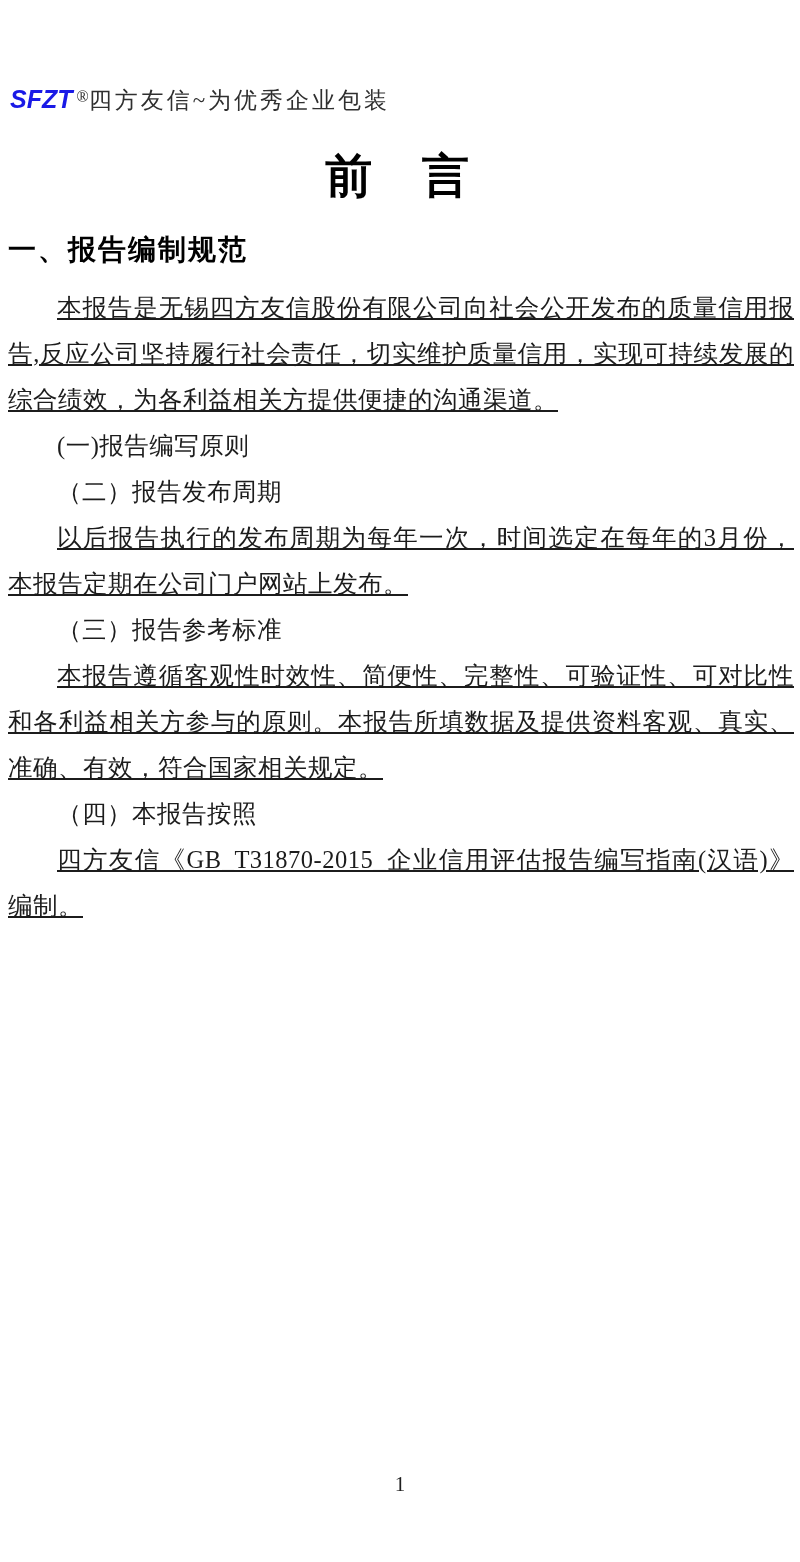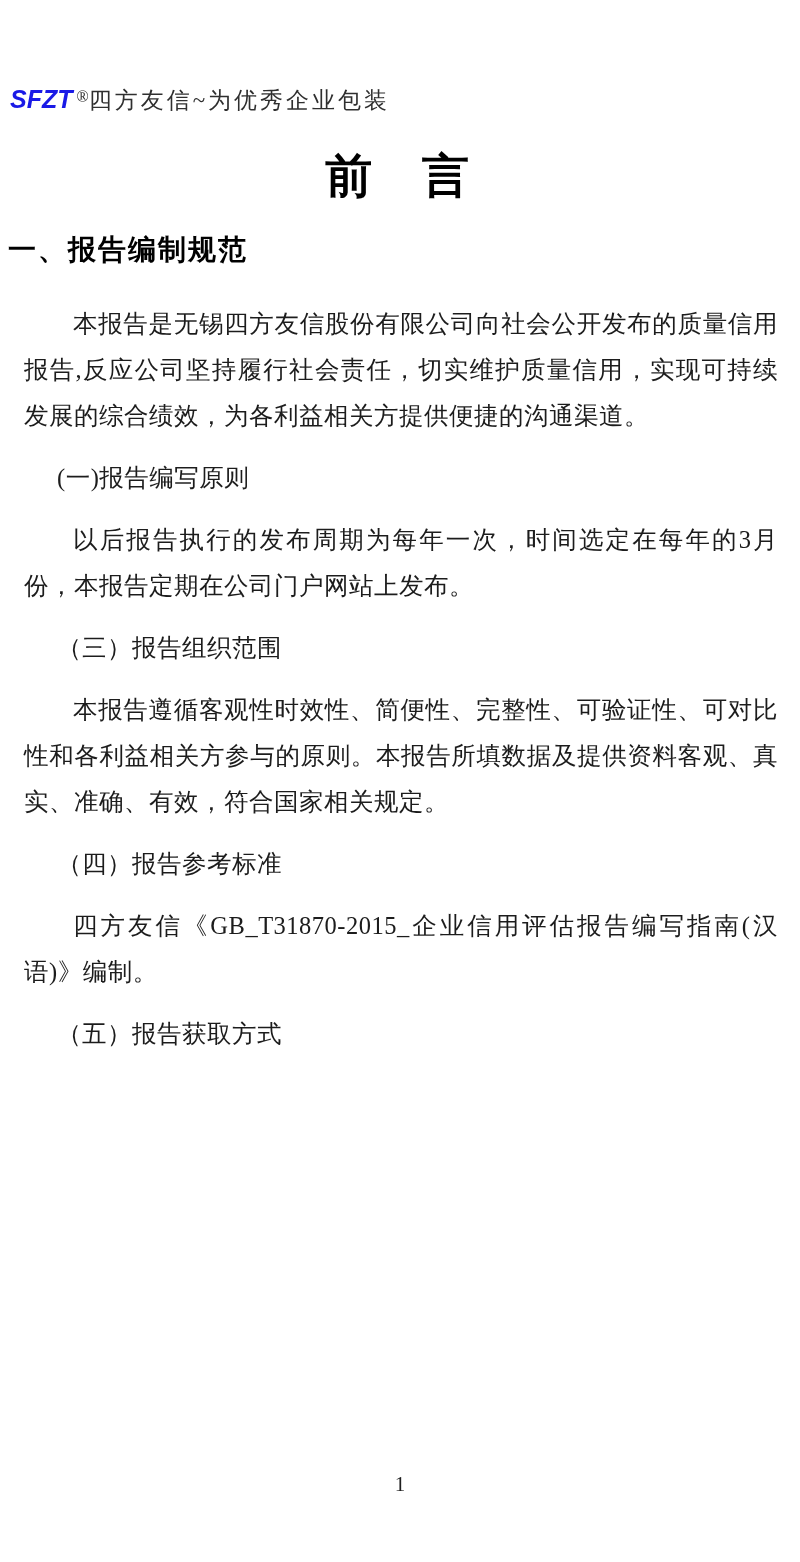--- a/index.html
+++ b/index.html
@@ -72,24 +72,25 @@
   .content {
     position: absolute;
     top: 285px;
     left: 8px;
     right: 6px;
     font-size: 24.5px;
     line-height: 46px;
     color: #1c1c1c;
   }
   .para {
-    margin: 16px;
+    margin: 0;
     text-indent: 49px;
     text-align: justify;
     letter-spacing: 0.5px;
+    text-decoration: underline;
   }
   .sub-heading {
     margin: 0;
     text-indent: 49px;
     letter-spacing: 0.5px;
   }
   
   .page-number {
     position: absolute;
     top: 1472px;
@@ -109,23 +110,23 @@
     <span class="logo-text">SFZT</span><span class="reg-mark">®</span><span class="tagline">四方友信~为优秀企业包装</span>
   </div>
 
   <div class="doc-title">前 言</div>
 
   <div class="section-heading">一、报告编制规范</div>
 
   <div class="content">
     <p class="para">本报告是无锡四方友信股份有限公司向社会公开发布的质量信用报告,反应公司坚持履行社会责任，切实维护质量信用，实现可持续发展的综合绩效，为各利益相关方提供便捷的沟通渠道。</p>
     <p class="sub-heading">(一)报告编写原则</p>
+    <p class="sub-heading">（二）报告发布周期</p>
     <p class="para">以后报告执行的发布周期为每年一次，时间选定在每年的3月份，本报告定期在公司门户网站上发布。</p>
-    <p class="sub-heading">（三）报告组织范围</p>
+    <p class="sub-heading">（三）报告参考标准</p>
     <p class="para">本报告遵循客观性时效性、简便性、完整性、可验证性、可对比性和各利益相关方参与的原则。本报告所填数据及提供资料客观、真实、准确、有效，符合国家相关规定。</p>
-    <p class="sub-heading">（四）报告参考标准</p>
+    <p class="sub-heading">（四）本报告按照</p>
     <p class="para">四方友信《GB_T31870-2015_企业信用评估报告编写指南(汉语)》编制。</p>
-    <p class="sub-heading">（五）报告获取方式</p>
   </div>
 
   <div class="page-number">1</div>
 
 </div>
 
 </body></html>

